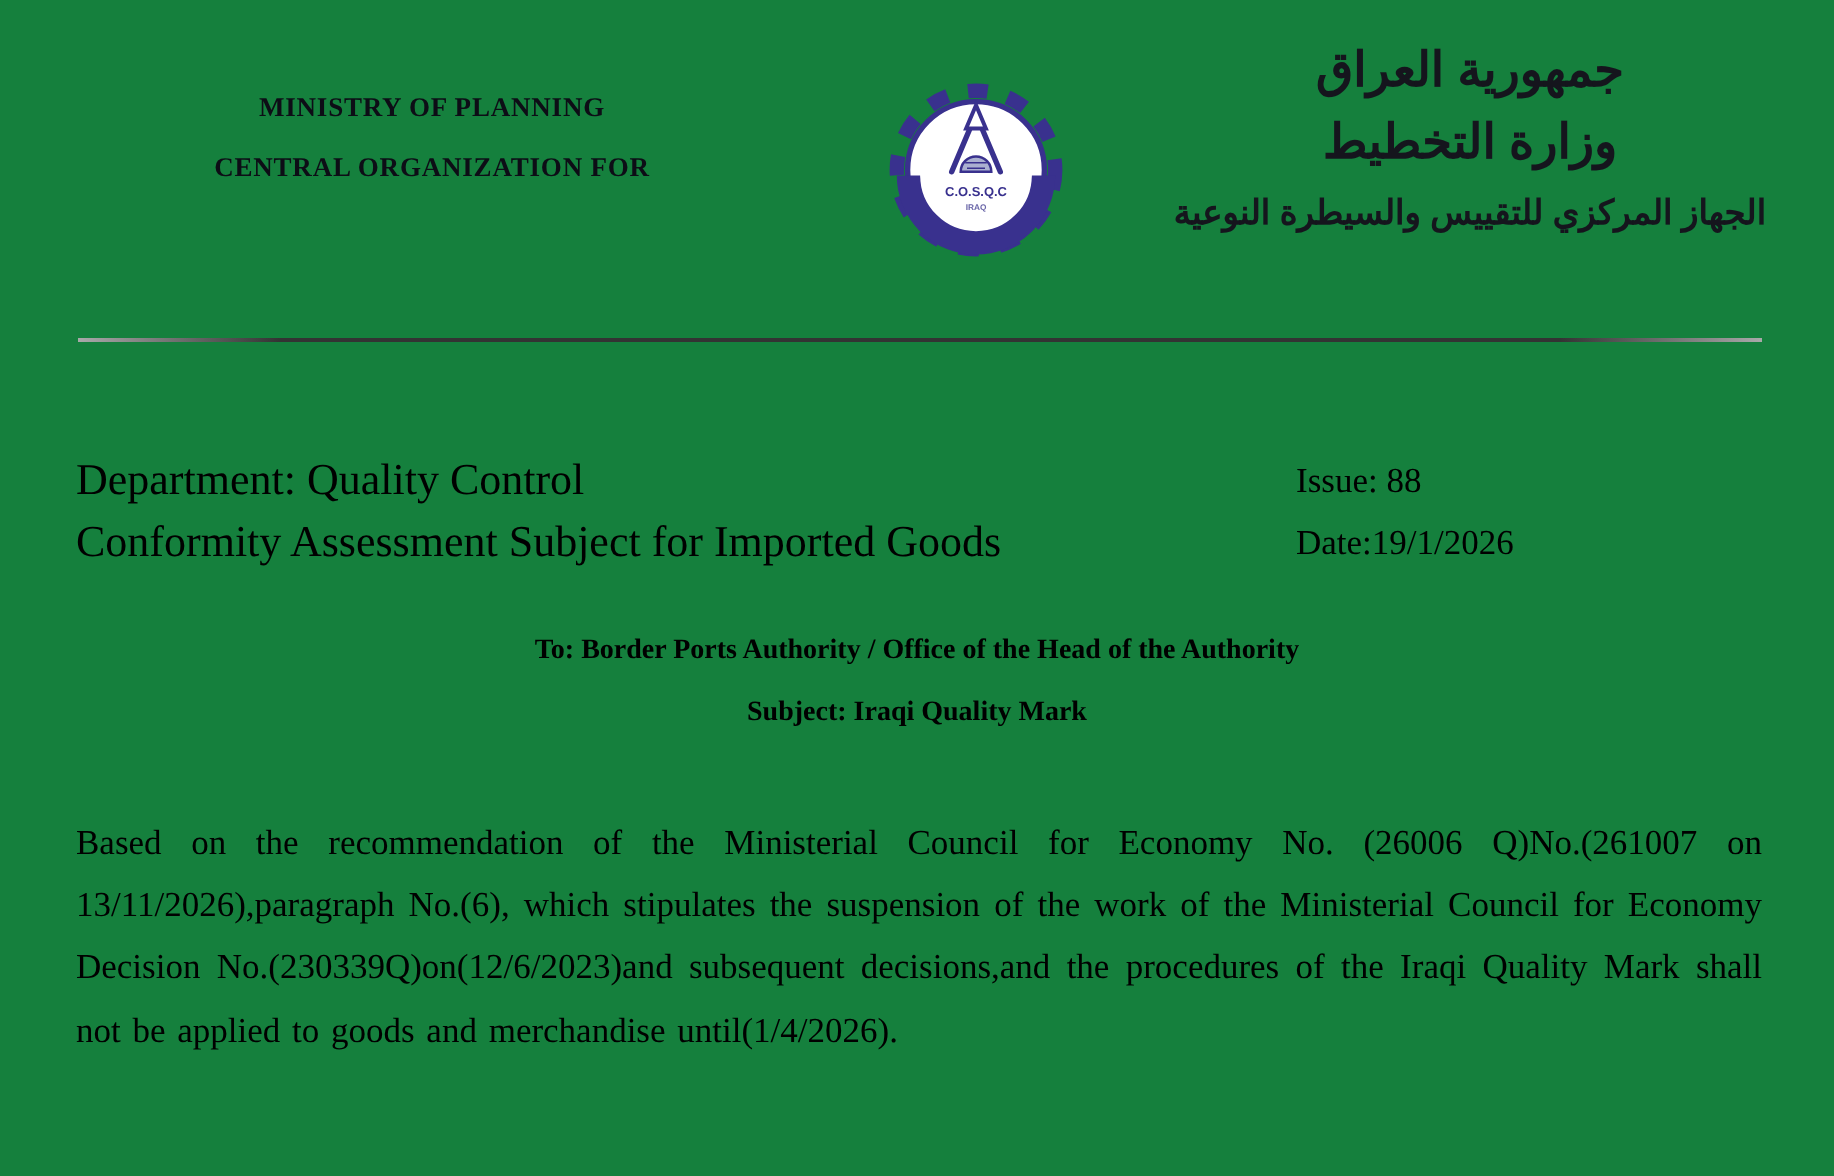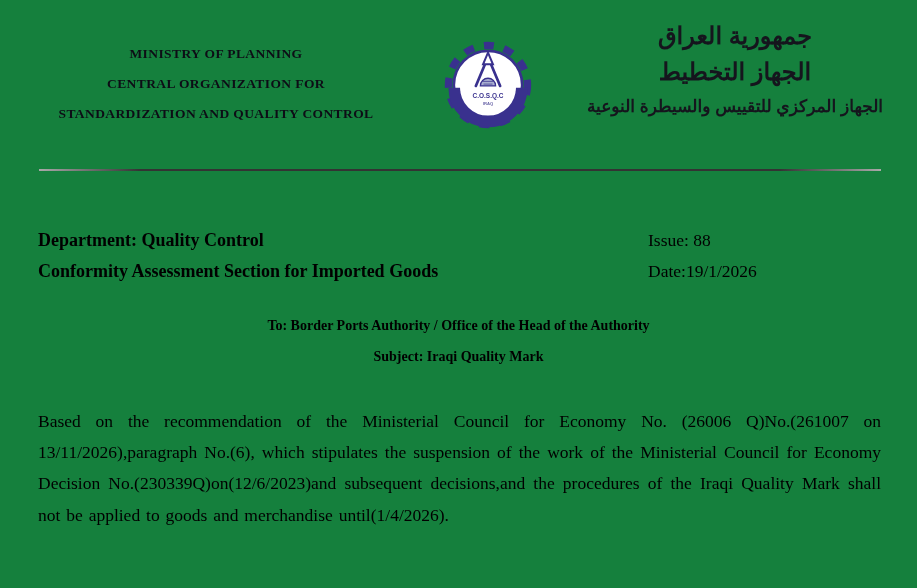--- a/index.html
+++ b/index.html
@@ -57,23 +57,22 @@
     width: 842px;
     height: 2px;
     background: linear-gradient(to right, #a9a9a9, #333333 12%, #333333 88%, #a9a9a9);
   }
 
   
   .meta-left {
     position: absolute;
     left: 38px;
     top: 225px;
-    font-size: 18px;
+    font-size: 22px;
     line-height: 30.5px;
-    font-weight: bold;
   }
   .meta-right {
     position: absolute;
     left: 648px;
     top: 225px;
     font-size: 17.5px;
     line-height: 30.5px;
   }
 
   
@@ -104,21 +103,20 @@
 </head>
 <body>
 
 <div class="page">
 
   <header>
 
     <div class="org-block">
       <div class="org-line">MINISTRY OF PLANNING</div>
       <div class="org-line">CENTRAL ORGANIZATION FOR</div>
-      <div class="org-line">STANDARDIZATION AND QUALITY CONTROL</div>
     </div>
 
     <div class="logo-wrap">
       <svg viewBox="0 0 100 100">
 
         <circle cx="50" cy="50" r="44" fill="none" stroke="#39318e" stroke-width="8" stroke-dasharray="11 11.5"></circle>
 
         <circle cx="50" cy="50" r="38" fill="#ffffff" stroke="#39318e" stroke-width="3"></circle>
 
         <path d="M 12.5 53 A 37.5 37.5 0 0 0 87.5 53" fill="none" stroke="#39318e" stroke-width="13"></path>
@@ -131,32 +129,32 @@
         <path d="M41.5 51 a8.5 8.5 0 0 1 17 0 z" fill="#aab0d0" stroke="#39318e" stroke-width="1.4"></path>
         <path d="M44 46 h12 M45 49 h10" stroke="#39318e" stroke-width="0.8"></path>
 
         <text x="50" y="64.5" text-anchor="middle" font-family="Liberation Sans, sans-serif" font-size="7.2" font-weight="bold" fill="#39318e">C.O.S.Q.C</text>
         <text x="50" y="72" text-anchor="middle" font-family="Liberation Sans, sans-serif" font-size="4.6" font-weight="bold" fill="#6a66a8">IRAQ</text>
       </svg>
     </div>
 
     <div class="arabic-block">
       <div class="ar-line-1">جمهورية العراق</div>
-      <div class="ar-line-2">الجهاز التخطيط</div>
+      <div class="ar-line-2">وزارة التخطيط</div>
       <div class="ar-line-3">الجهاز المركزي للتقييس والسيطرة النوعية</div>
     </div>
 
   </header>
 
   <div class="header-rule"></div>
 
   <section>
     <div class="meta-left">
       <div>Department: Quality Control</div>
-      <div>Conformity Assessment Section for Imported Goods</div>
+      <div>Conformity Assessment Subject for Imported Goods</div>
     </div>
     <div class="meta-right">
       <div>Issue: 88</div>
       <div>Date:19/1/2026</div>
     </div>
   </section>
 
   <div class="to-line">To: Border Ports Authority / Office of the Head of the Authority</div>
   <div class="subject-line">Subject: Iraqi Quality Mark</div>
 

